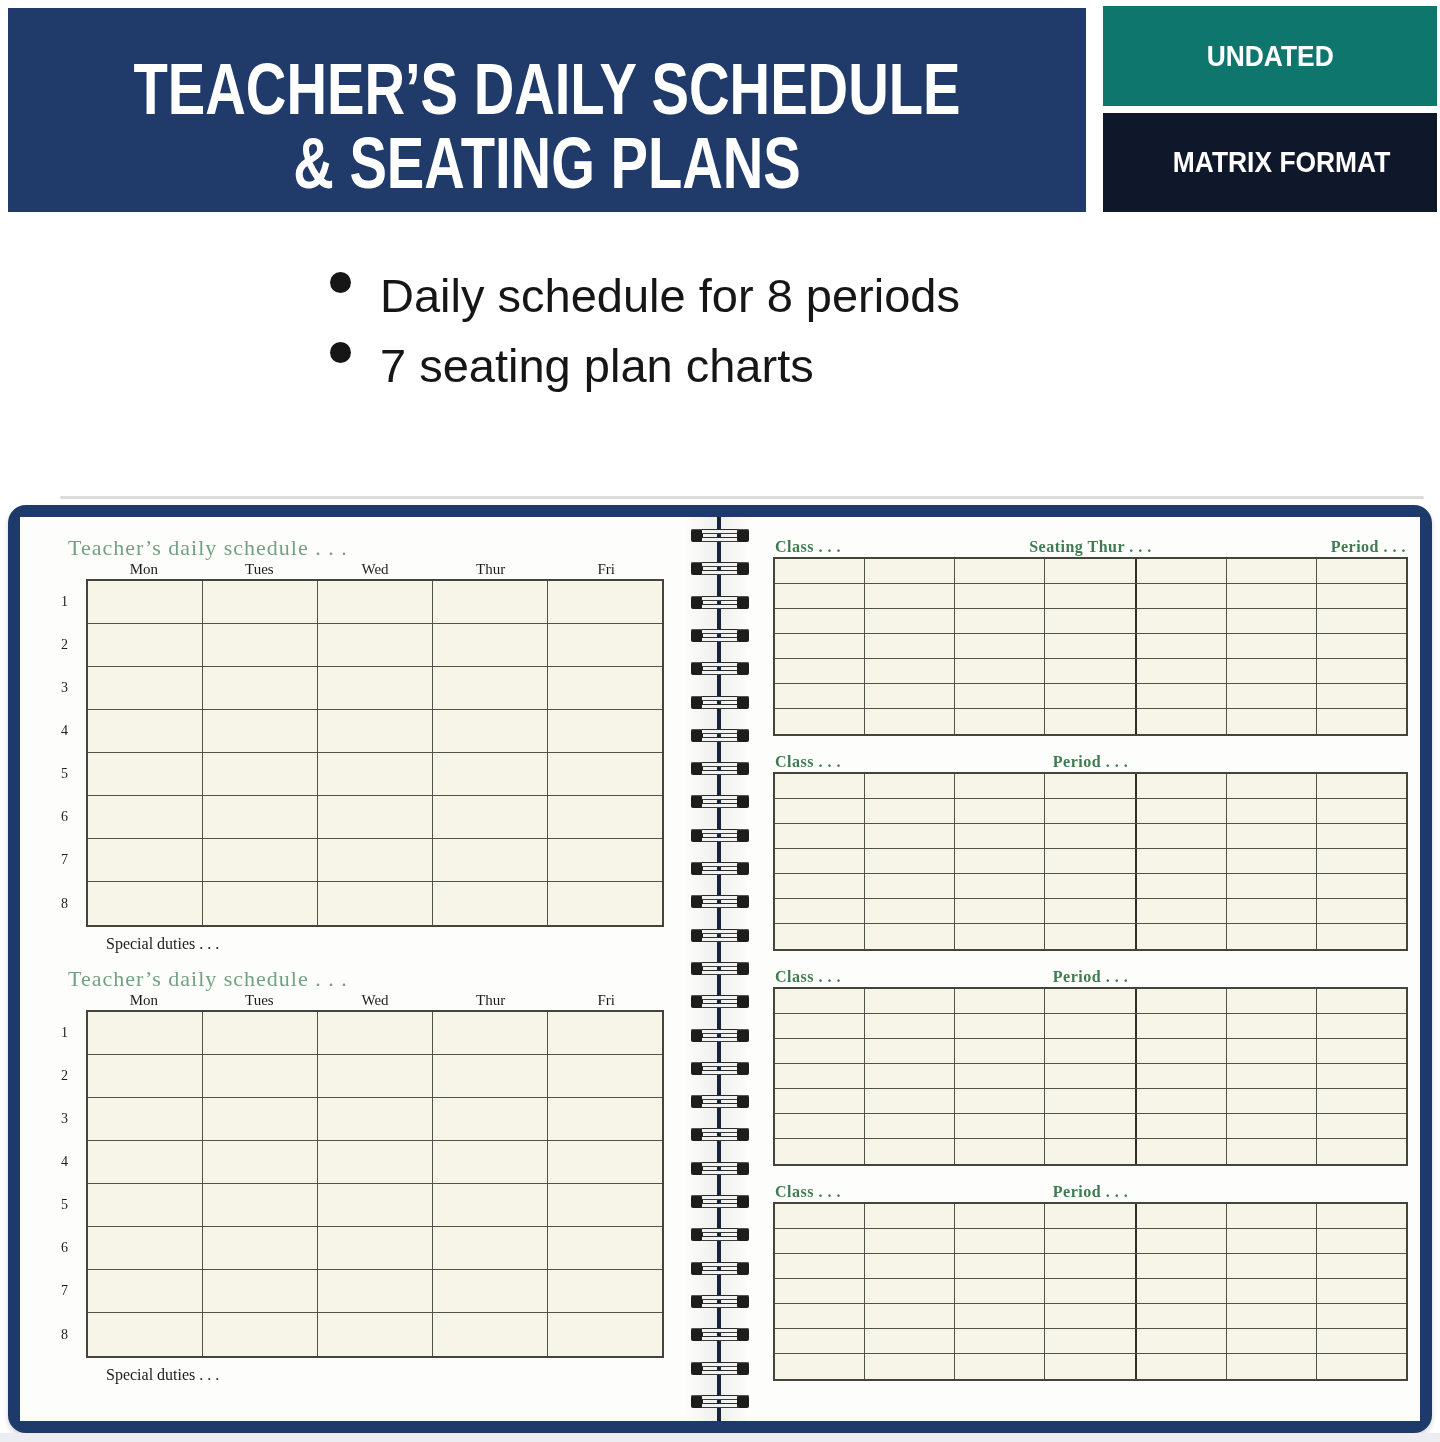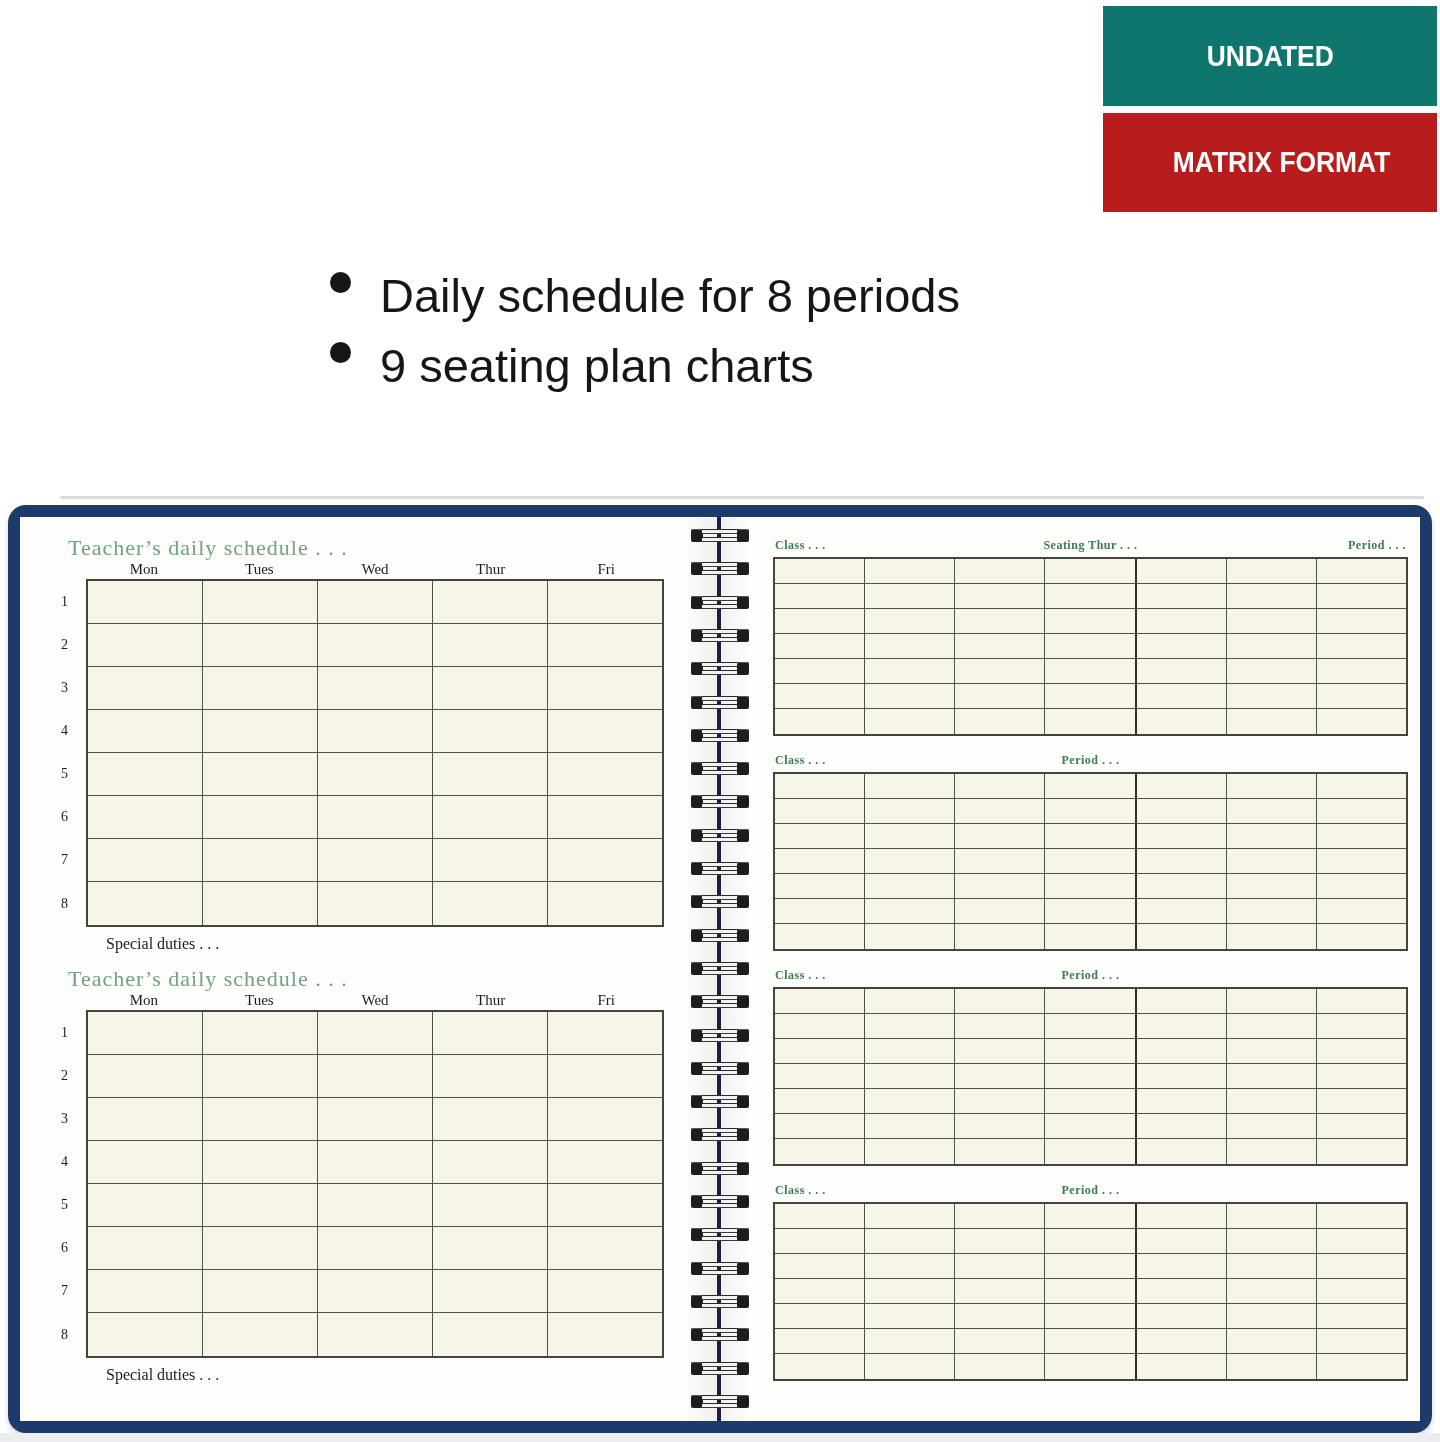--- a/index.html
+++ b/index.html
@@ -61,21 +61,21 @@
   .scell{flex:1;border-right:1px solid var(--grid-line);}
   .scell:last-child{border-right:none;}
   .rownum{position:absolute;left:-27px;top:50%;transform:translateY(-50%);
           font-family:"Liberation Serif","DejaVu Serif",serif;font-size:14px;color:#1c1c1c;}
   .special{margin:8px 0 0 20px;font-family:"Liberation Serif","DejaVu Serif",serif;
            font-size:16px;color:#1c1c1c;}
 
   
   .seat-block{margin-left:53px;width:635px;margin-bottom:17px;}
   .seat-head{position:relative;height:16px;margin-bottom:3px;
-             font-family:"Liberation Serif","DejaVu Serif",serif;font-size:12px;font-weight:700;
+             font-family:"Liberation Serif","DejaVu Serif",serif;font-size:16px;font-weight:700;
              color:var(--right-green);letter-spacing:.5px;}
   .class-label{position:absolute;left:2px;top:0;}
   .plan-label{position:absolute;left:50%;top:0;transform:translateX(-50%);white-space:nowrap;}
   .period-label.right{position:absolute;right:2px;top:0;}
   .period-label.center{position:absolute;left:50%;top:0;transform:translateX(-50%);}
   .seat-grid{border:2px solid var(--grid-outer);background:var(--cell);}
   .trow{display:flex;height:25px;border-bottom:1px solid var(--grid-line);}
   .trow:last-child{border-bottom:none;}
   .tcell{flex:1;border-right:1px solid var(--grid-line);}
   .tcell:nth-child(4){border-right:2px solid #2e3027;}
@@ -91,38 +91,42 @@
          rgba(0,0,0,0) 5px 8px,
          #2a2a2a 8px 9px,#f2f2f2 9px 12px,#3a3a3a 12px 13px);}
 
   .bottom-strip{position:absolute;left:0;top:1433px;width:100%;height:9px;background:#ebedf1;}
 </style>
 </head>
 <body>
 
 <div class="canvas">
 
+  <div class="banner">
+    <div class="banner-line">TEACHER’S DAILY SCHEDULE</div>
+    <div class="banner-line">&amp; SEATING PLANS</div>
+  </div>
 
   <div class="badges" id="badges">
       <div class="badge" style="background: #0f766e;">
         <span class="badge-text">UNDATED</span>
       </div>
-      <div class="badge" style="background: #b91c1c; padding-left: 23px;">
+      <div class="badge" style="background: #0f172a; padding-left: 23px;">
         <span class="badge-text">MATRIX FORMAT</span>
       </div>
     </div>
 
   <ul class="features" id="features">
       <li class="feature">
         <span class="dot"></span>
         <span class="feature-text">Daily schedule for 8 periods</span>
       </li>
       <li class="feature">
         <span class="dot"></span>
-        <span class="feature-text">9 seating plan charts</span>
+        <span class="feature-text">7 seating plan charts</span>
       </li>
     </ul>
 
   <div class="notebook">
     <div class="pages">
       <div class="page left-page" id="left-page">
           <div class="sched-block sched-block-0">
             <div class="sched-title">Teacher’s daily schedule . . .</div>
             <div class="day-row">
               <span class="day">Mon</span>

